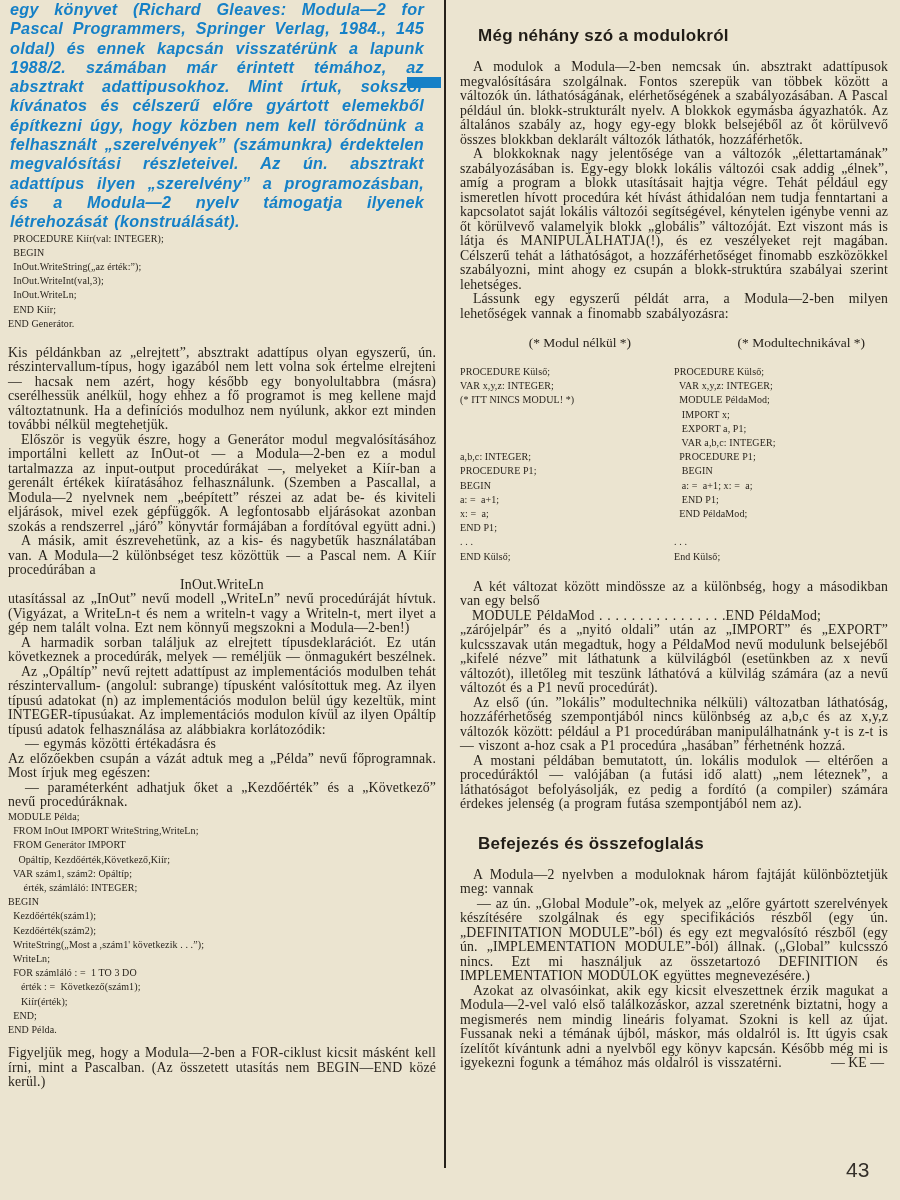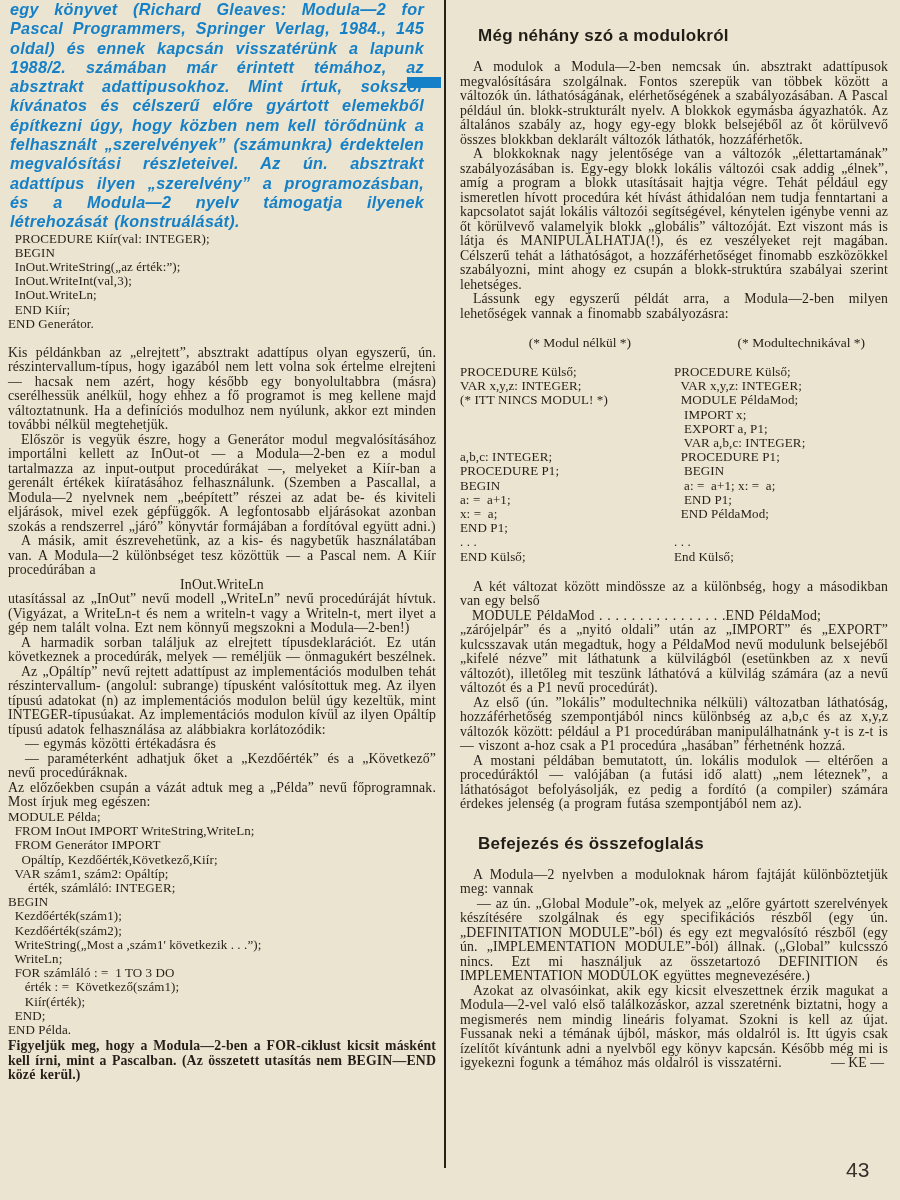--- a/index.html
+++ b/index.html
@@ -36,28 +36,28 @@
     text-align:justify;
   }
   .ind{text-indent:13px;}
   .bullet{text-indent:17px;}
   .centerline{text-align:center;}
   .moduleline{text-indent:12px;text-align:left;}
 
   pre.code{
     margin:0;
     font-family:"Liberation Serif",serif;
-    font-size:13px;line-height:14.2px;
+    font-size:10px;line-height:14.2px;
     letter-spacing:.1px;
     white-space:pre;
   }
   .code1{margin:26px 0 0 18px;}
   .code2{margin:8px 0 0 12px;}
   .p-after-lead{margin-top:15px;}
-  .p-after-code{margin-top:2px;font-weight:bold;}
+  .p-after-code{margin-top:9px;}
 
   .h{
     font-family:"Liberation Sans",sans-serif;
     font-weight:bold;
     font-size:17px;letter-spacing:.3px;
     margin:0 0 14px 18px;
     color:#211d17;
   }
   .h2{margin-top:22px;}
 
@@ -102,22 +102,22 @@
 END Generátor.</pre>
 
     <p class="bt p-after-lead">Kis példánkban az „elrejtett”, absztrakt adattípus olyan egyszerű, ún. részintervallum-típus, hogy igazából nem lett volna sok értelme elrejteni — hacsak nem azért, hogy később egy bonyolultabbra (másra) cserélhessük anélkül, hogy ehhez a fő programot is meg kellene majd változtatnunk. Ha a definíciós modulhoz nem nyúlunk, akkor ezt minden további nélkül megtehetjük.</p>
     <p class="bt ind">Először is vegyük észre, hogy a Generátor modul megvalósításához importálni kellett az InOut-ot — a Modula—2-ben ez a modul tartalmazza az input-output procedúrákat —, melyeket a Kiír-ban a gerenált értékek kiíratásához felhasználunk. (Szemben a Pascallal, a Modula—2 nyelvnek nem „beépített” részei az adat be- és kiviteli eljárások, mivel ezek gépfüggők. A legfontosabb eljárásokat azonban szokás a rendszerrel „járó” könyvtár formájában a fordítóval együtt adni.)</p>
     <p class="bt ind">A másik, amit észrevehetünk, az a kis- és nagybetűk használatában van. A Modula—2 különbséget tesz közöttük — a Pascal nem. A Kiír procedúrában a</p>
     <p class="bt centerline">InOut.WriteLn</p>
     <p class="bt">utasítással az „InOut” nevű modell „WriteLn” nevű procedúráját hívtuk. (Vigyázat, a WriteLn-t és nem a writeln-t vagy a Writeln-t, mert ilyet a gép nem talált volna. Ezt nem könnyű megszokni a Modula—2-ben!)</p>
     <p class="bt ind">A harmadik sorban találjuk az elrejtett típusdeklarációt. Ez után következnek a procedúrák, melyek — reméljük — önmagukért beszélnek.</p>
     <p class="bt ind">Az „Opáltíp” nevű rejtett adattípust az implementációs modulben tehát részintervallum- (angolul: subrange) típusként valósítottuk meg. Az ilyen típusú adatokat (n) az implementációs modulon belül úgy kezeltük, mint INTEGER-típusúakat. Az implementációs modulon kívül az ilyen Opáltíp típusú adatok felhasználása az alábbiakra korlátozódik:</p>
     <p class="bt bullet">— egymás közötti értékadásra és</p>
+    <p class="bt">Az előzőekben csupán a vázát adtuk meg a „Példa” nevű főprogramnak. Most írjuk meg egészen:</p>
     <p class="bt bullet">— paraméterként adhatjuk őket a „Kezdőérték” és a „Következő” nevű procedúráknak.</p>
-    <p class="bt">Az előzőekben csupán a vázát adtuk meg a „Példa” nevű főprogramnak. Most írjuk meg egészen:</p>
 
     <pre class="code code2">MODULE Példa;
   FROM InOut IMPORT WriteString,WriteLn;
   FROM Generátor IMPORT
     Opáltíp, Kezdőérték,Következő,Kiír;
   VAR szám1, szám2: Opáltíp;
       érték, számláló: INTEGER;
 BEGIN
   Kezdőérték(szám1);
   Kezdőérték(szám2);

